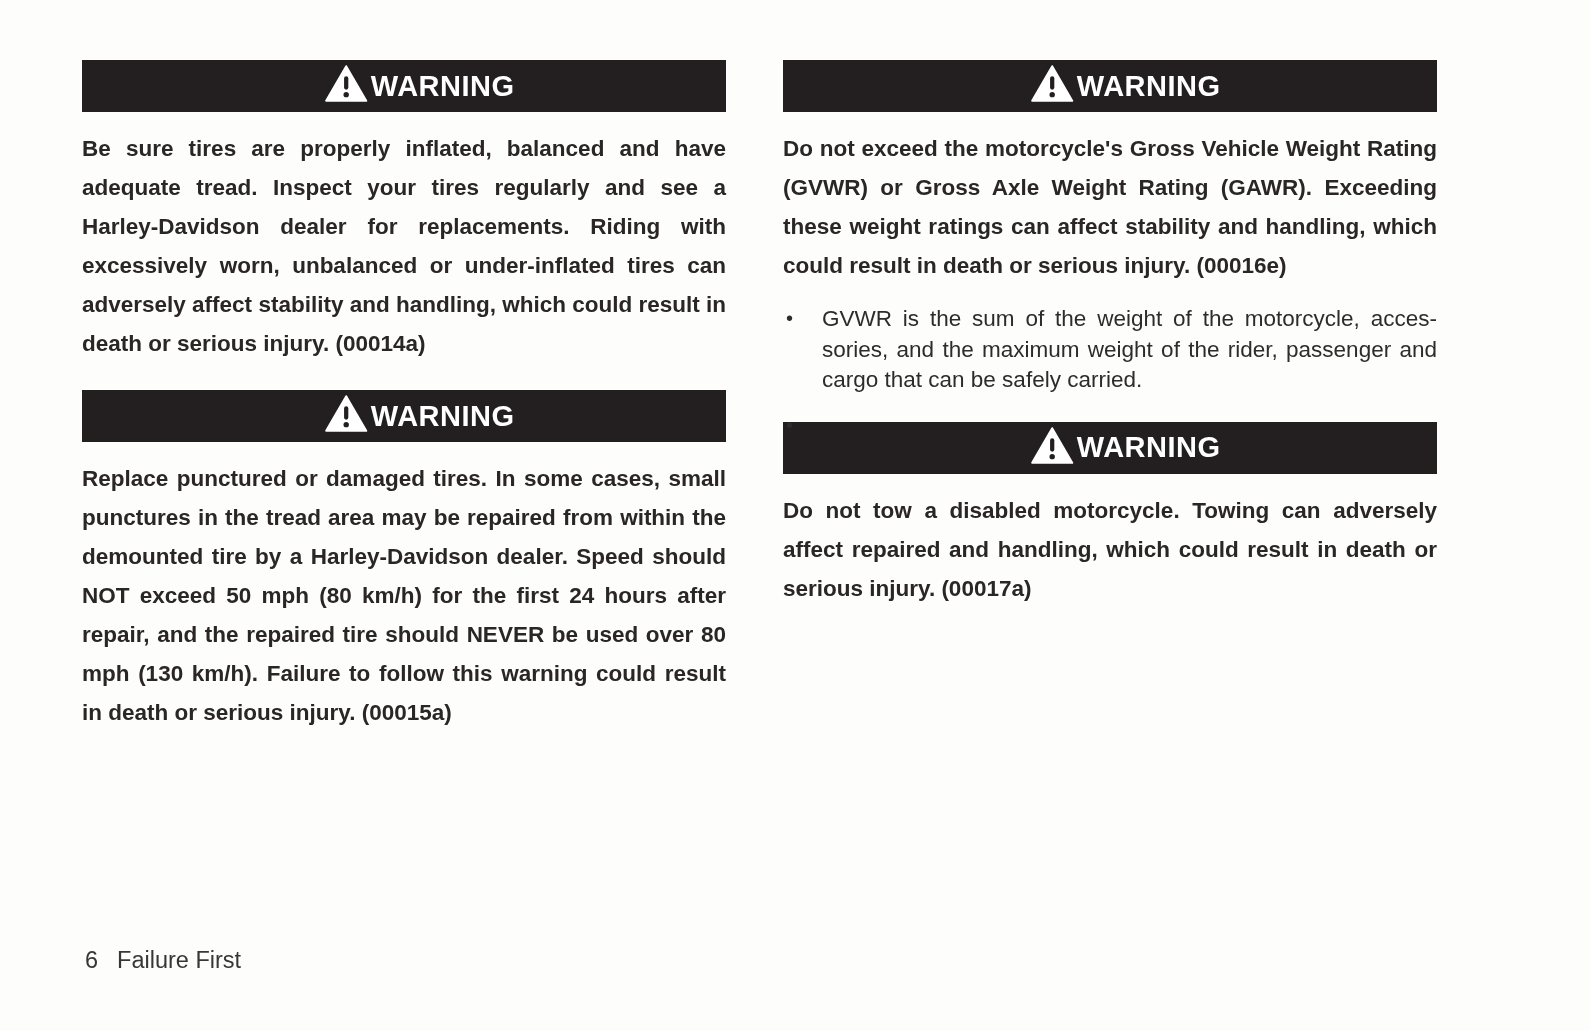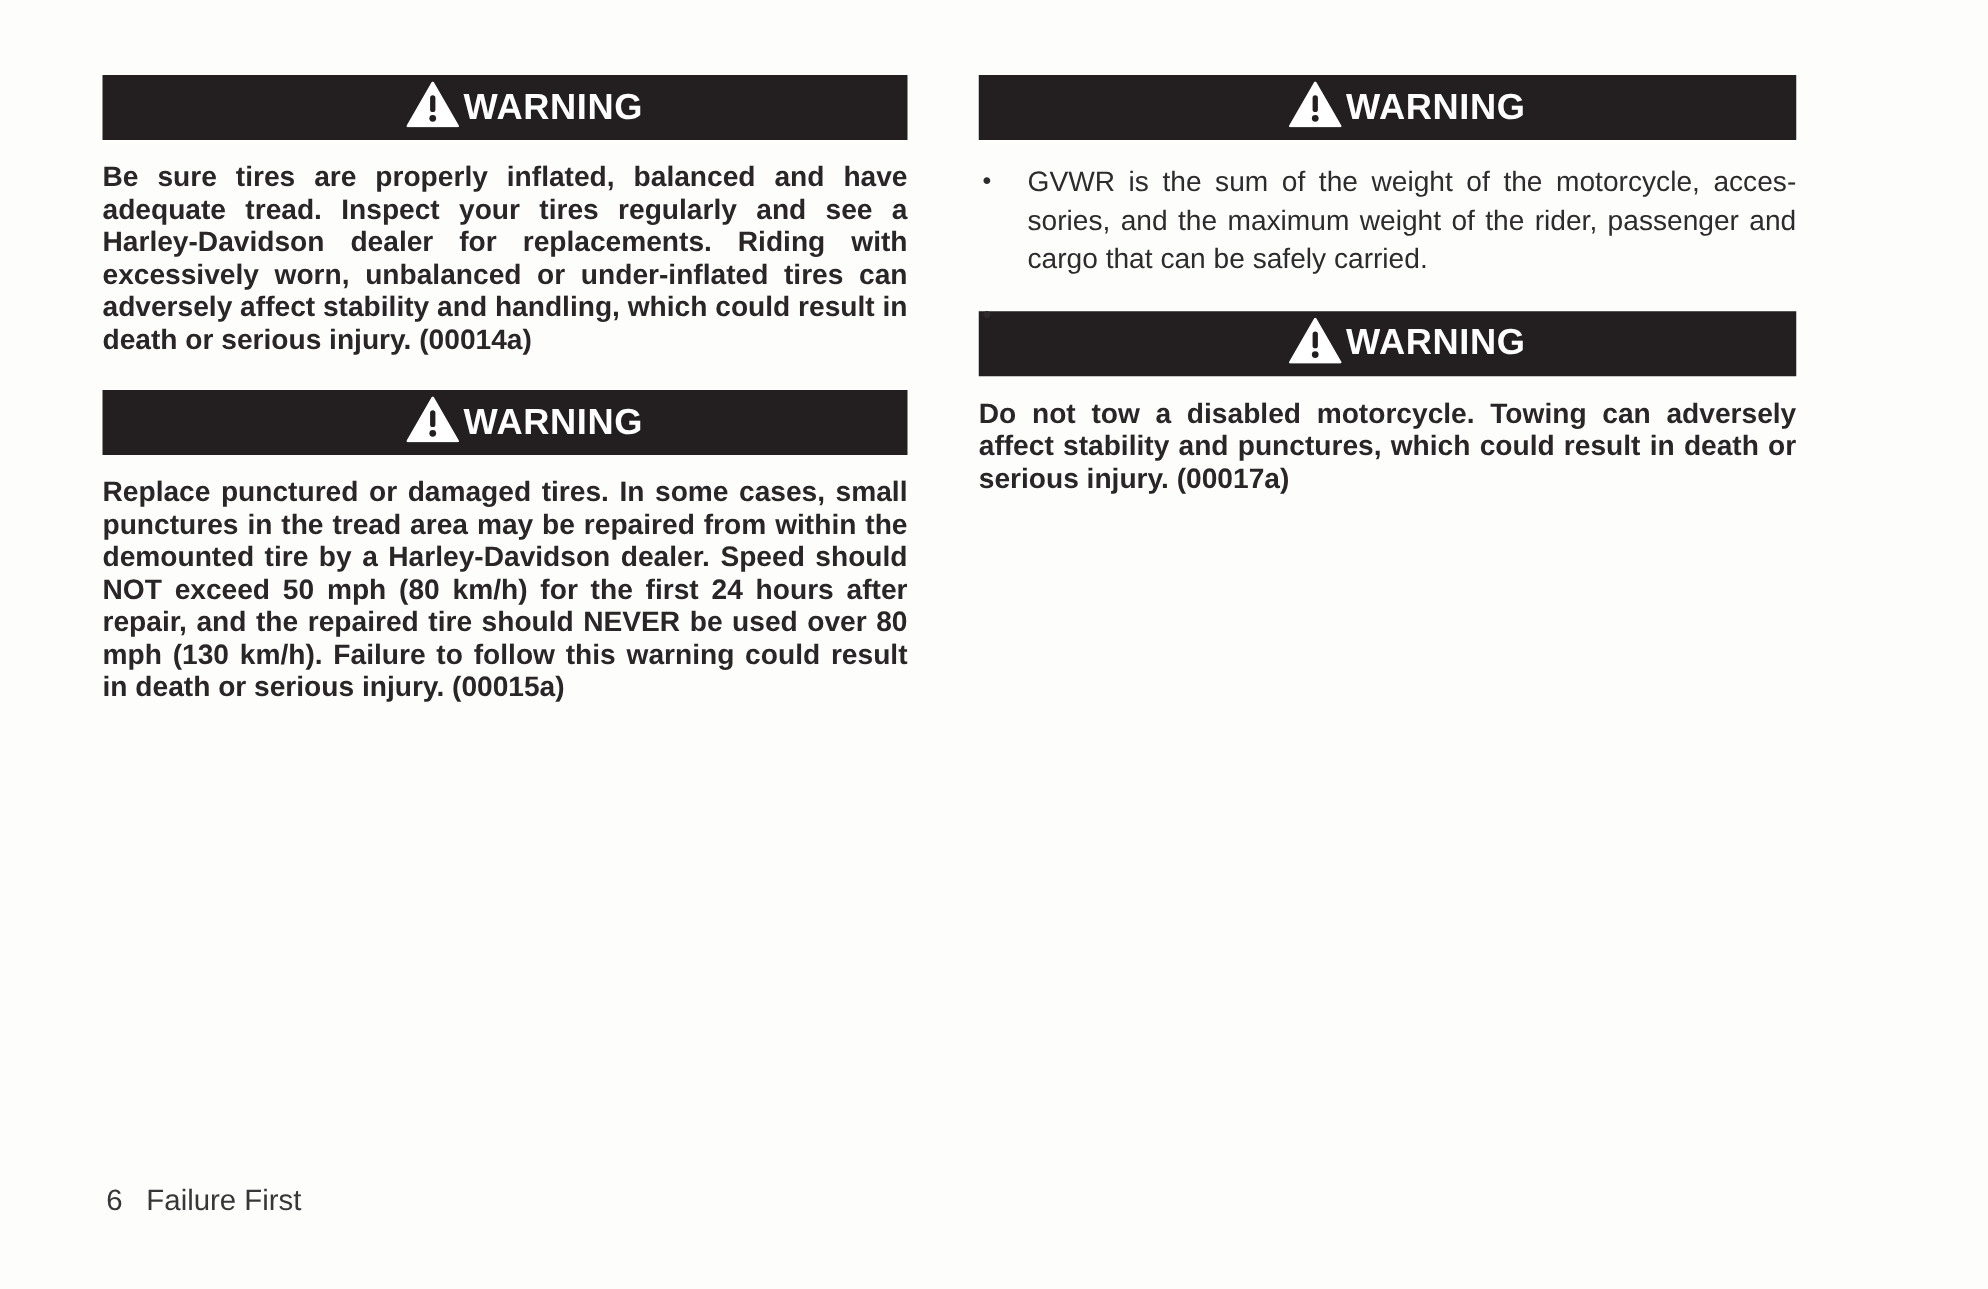--- a/index.html
+++ b/index.html
@@ -34,21 +34,21 @@
     font-weight: bold;
     font-size: 29px;
     letter-spacing: 0.5px;
   }
   .banner-gap { margin-top: 27px; }
 
   .warn-body {
     margin-top: 17px;
     font-weight: bold;
     font-size: 22.5px;
-    line-height: 26px;
+    line-height: 39px;
     color: #2a2627;
     text-align: justify;
   }
 
   .bullets { margin-top: 19px; }
   .bullet {
     position: relative;
     padding-left: 39px;
     font-size: 22.5px;
     line-height: 30.5px;
@@ -115,20 +115,21 @@
       <span class="warn-icon">
         <svg viewBox="0 0 110 96" xmlns="http://www.w3.org/2000/svg">
           <path d="M55 3 L107 93 H3 Z" fill="#ffffff" stroke="#ffffff" stroke-width="5" stroke-linejoin="round"></path>
           <rect x="49.5" y="29" width="11" height="35" rx="5.5" fill="#231f20"></rect>
           <circle cx="55" cy="77" r="7" fill="#231f20"></circle>
         </svg>
       </span>
       <span class="warn-label">WARNING</span>
     </div>
 
+    <p class="warn-body">Do not exceed the motorcycle's Gross Vehicle Weight Rating (GVWR) or Gross Axle Weight Rating (GAWR). Exceeding these weight ratings can affect stability and handling, which could result in death or serious injury. (00016e)</p>
 
     <div class="bullets">
       <div class="bullet">
         <span class="dot">•</span>
         <span>GVWR is the sum of the weight of the motorcycle, acces­sories, and the maximum weight of the rider, passenger and cargo that can be safely carried.</span>
       </div>
       <div class="bullet">
         <span class="dot">•</span>
       </div>
       <div class="bullet">
@@ -140,21 +141,21 @@
       <span class="warn-icon">
         <svg viewBox="0 0 110 96" xmlns="http://www.w3.org/2000/svg">
           <path d="M55 3 L107 93 H3 Z" fill="#ffffff" stroke="#ffffff" stroke-width="5" stroke-linejoin="round"></path>
           <rect x="49.5" y="29" width="11" height="35" rx="5.5" fill="#231f20"></rect>
           <circle cx="55" cy="77" r="7" fill="#231f20"></circle>
         </svg>
       </span>
       <span class="warn-label">WARNING</span>
     </div>
 
-    <p class="warn-body">Do not tow a disabled motorcycle. Towing can adversely affect stability and punctures, which could result in death or serious injury. (00017a)</p>
+    <p class="warn-body">Do not tow a disabled motorcycle. Towing can adversely affect repaired and handling, which could result in death or serious injury. (00017a)</p>
 
   </div>
 
   <div class="footer">
     <span class="page-num">6</span>
     <span>Failure First</span>
   </div>
 
 </div>
 

